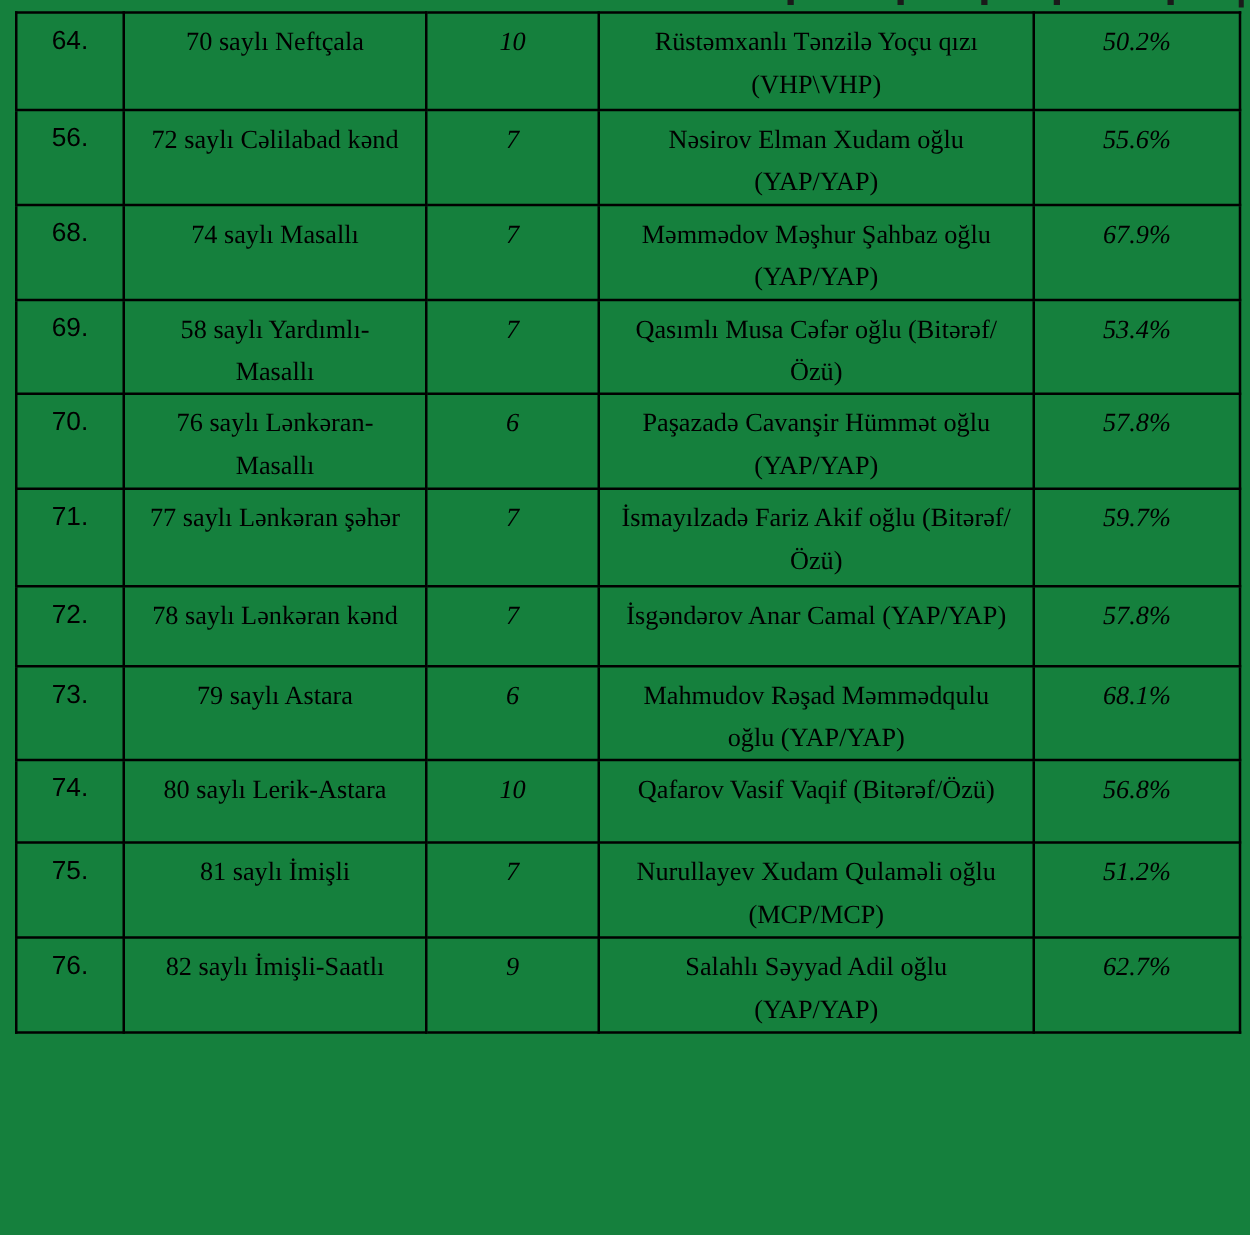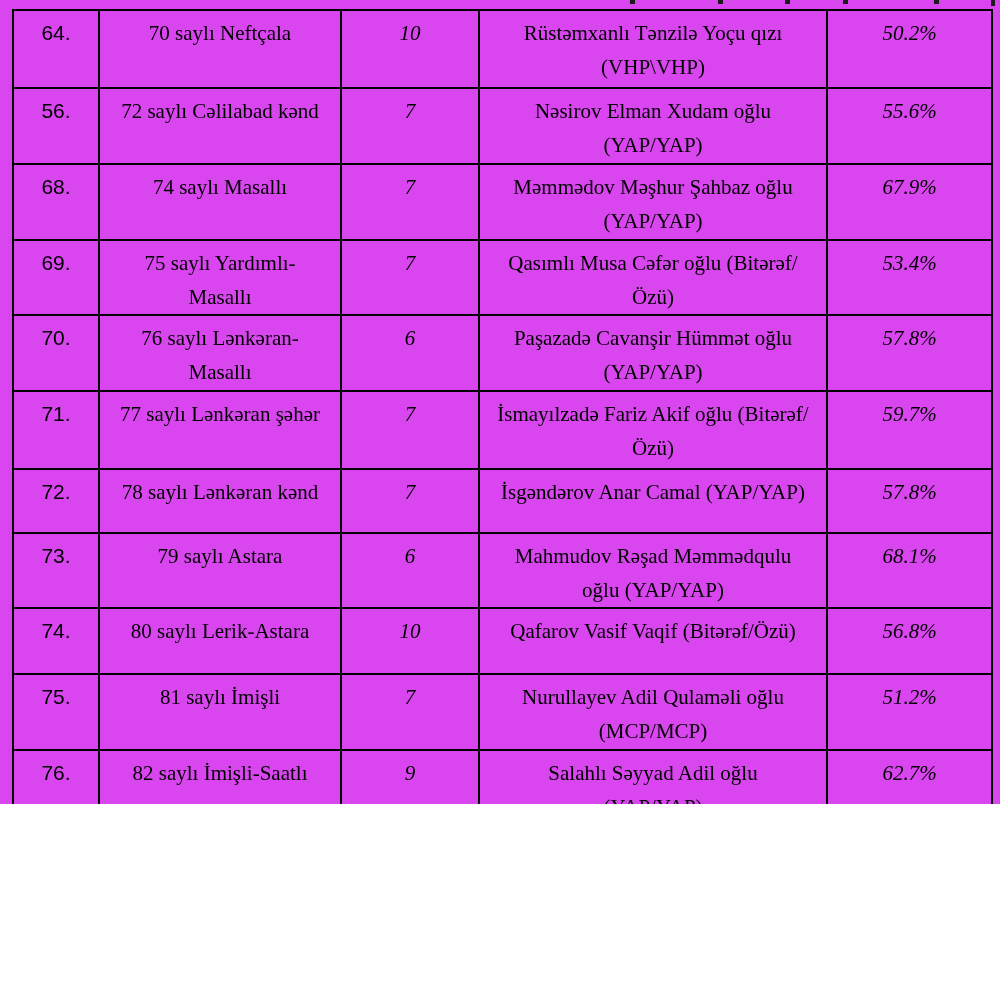--- a/index.html
+++ b/index.html
@@ -3,22 +3,22 @@
 <meta charset="utf-8">
 <style>
   html, body {
     margin: 0;
     padding: 0;
     background: #ffffff;
   }
   .page {
     position: relative;
     width: 1000px;
-    height: 804px;
-    background: #d946ef;
+    height: 988px;
+    background: #15803d;
     overflow: hidden;
     font-family: "Liberation Serif", serif;
     color: #000000;
   }
   
   .top-artifacts i {
     position: absolute;
     top: 0;
     height: 4px;
     width: 5px;
@@ -96,21 +96,21 @@
       <tr style="height:76px">
         <td class="c-no">68.</td>
         <td class="c-district">74 saylı Masallı</td>
         <td class="c-count">7</td>
         <td class="c-candidate">Məmmədov Məşhur Şahbaz oğlu
 (YAP/YAP)</td>
         <td class="c-percent">67.9%</td>
       </tr>
       <tr style="height:74px">
         <td class="c-no">69.</td>
-        <td class="c-district">75 saylı Yardımlı-
+        <td class="c-district">58 saylı Yardımlı-
 Masallı</td>
         <td class="c-count">7</td>
         <td class="c-candidate">Qasımlı Musa Cəfər oğlu (Bitərəf/
 Özü)</td>
         <td class="c-percent">53.4%</td>
       </tr>
       <tr style="height:76px">
         <td class="c-no">70.</td>
         <td class="c-district">76 saylı Lənkəran-
 Masallı</td>
@@ -146,21 +146,21 @@
         <td class="c-no">74.</td>
         <td class="c-district">80 saylı Lerik-Astara</td>
         <td class="c-count">10</td>
         <td class="c-candidate">Qafarov Vasif Vaqif (Bitərəf/Özü)</td>
         <td class="c-percent">56.8%</td>
       </tr>
       <tr style="height:76px">
         <td class="c-no">75.</td>
         <td class="c-district">81 saylı İmişli</td>
         <td class="c-count">7</td>
-        <td class="c-candidate">Nurullayev Adil Qulaməli oğlu
+        <td class="c-candidate">Nurullayev Xudam Qulaməli oğlu
 (MCP/MCP)</td>
         <td class="c-percent">51.2%</td>
       </tr>
       <tr style="height:76px">
         <td class="c-no">76.</td>
         <td class="c-district">82 saylı İmişli-Saatlı</td>
         <td class="c-count">9</td>
         <td class="c-candidate">Salahlı Səyyad Adil oğlu
 (YAP/YAP)</td>
         <td class="c-percent">62.7%</td>

